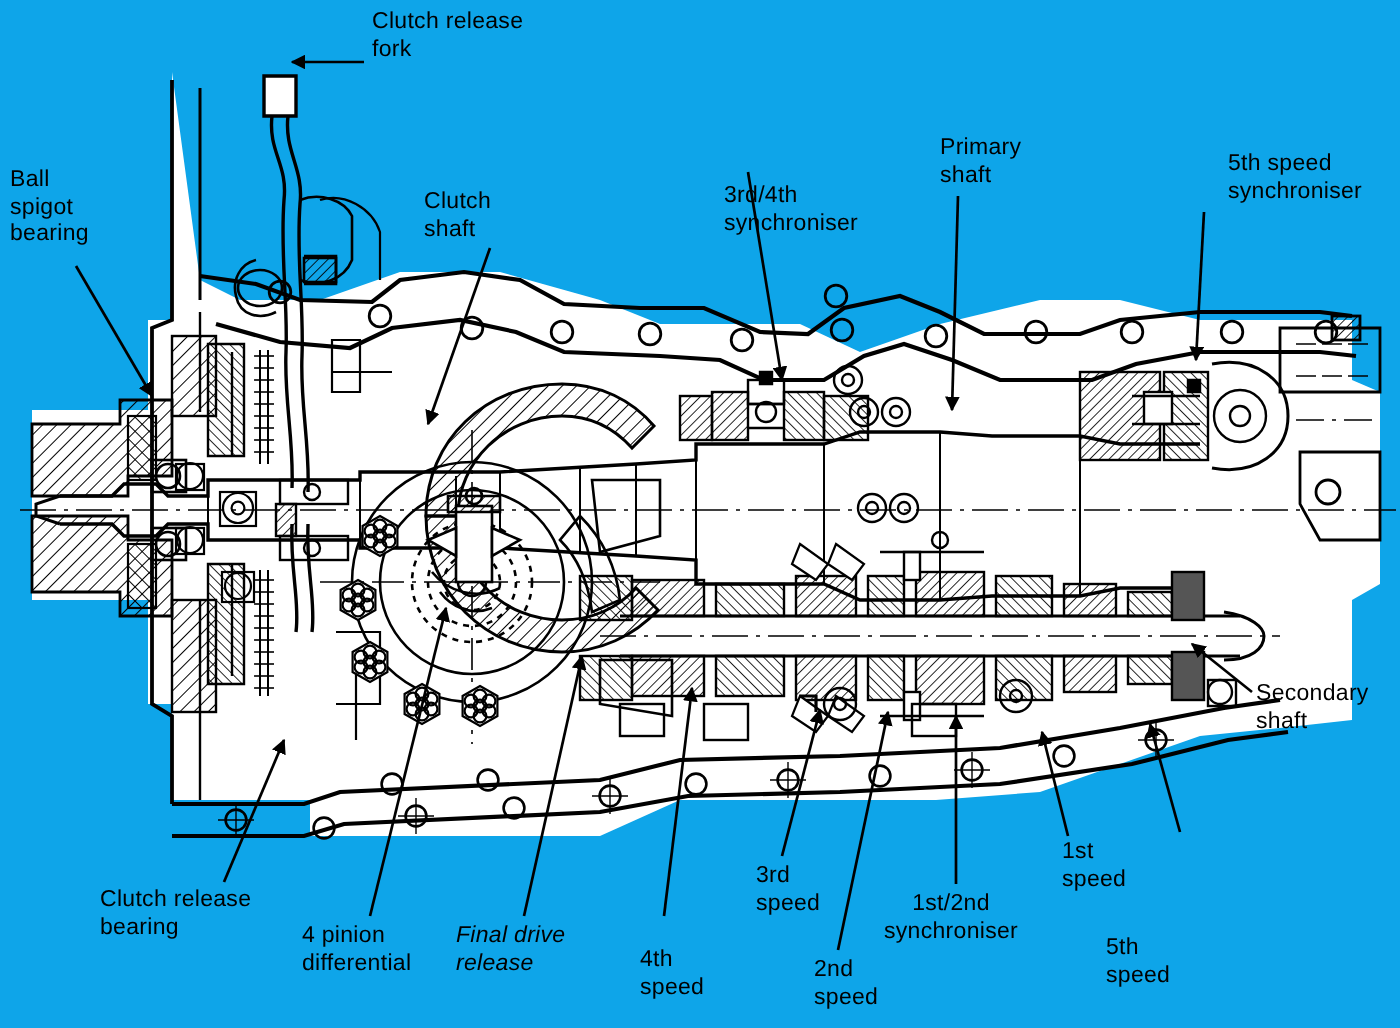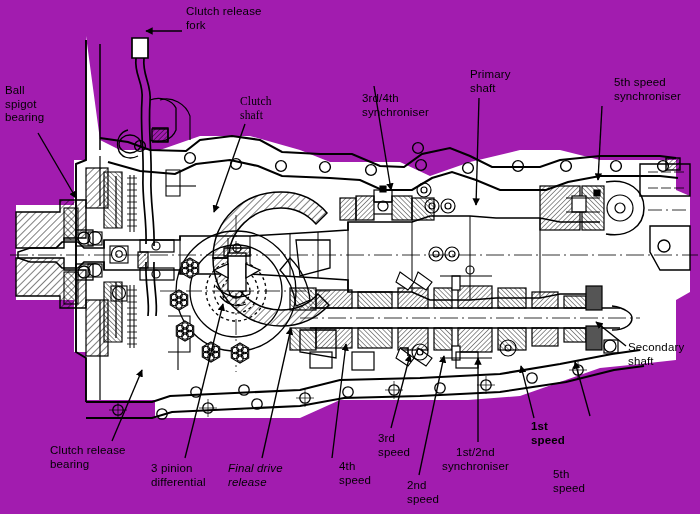--- a/index.html
+++ b/index.html
@@ -8,21 +8,21 @@
     padding: 0;
     background: #ffffff;
   }
   body {
     font-family: "Liberation Sans", sans-serif;
   }
   #figure {
     position: relative;
     width: 700px;
     height: 514px;
-    background: #a21caf;
+    background: #0ea5e9;
     overflow: hidden;
   }
   #figure svg {
     position: absolute;
     left: 0;
     top: 0;
   }
   .callout {
     position: absolute;
     font-family: "Liberation Sans", sans-serif;
@@ -490,29 +490,29 @@
         <polyline points="419,475 444,356"></polyline>
         <polyline points="478,442 478,358"></polyline>
         <polyline points="534,418 521,366"></polyline>
         <polyline points="590,416 575,362"></polyline>
       </g>
   </svg>
 
   <div id="callout-layer">
       <div class="callout" style="left: 186px; top: 5px;"><div>Clutch release</div><div>fork</div></div>
       <div class="callout" style="left: 5px; top: 84px;"><div>Ball</div><div>spigot</div><div>bearing</div></div>
-      <div class="callout" style="left: 240px; top: 95px; font-family: Liberation Serif, serif;"><div>Clutch</div><div>shaft</div></div>
+      <div class="callout" style="left: 212px; top: 95px;"><div>Clutch</div><div>shaft</div></div>
       <div class="callout" style="left: 362px; top: 56px; margin-top: 36px;"><div>3rd/4th</div><div>synchroniser</div></div>
       <div class="callout" style="left: 470px; top: 68px;"><div>Primary</div><div>shaft</div></div>
       <div class="callout" style="left: 586px; top: 76px; margin-left: 28px;"><div>5th speed</div><div>synchroniser</div></div>
       <div class="callout" style="left: 628px; top: 341px;"><div>Secondary</div><div>shaft</div></div>
       <div class="callout" style="left: 50px; top: 444px;"><div>Clutch release</div><div>bearing</div></div>
-      <div class="callout" style="left: 151px; top: 462px;"><div>3 pinion</div><div>differential</div></div>
+      <div class="callout" style="left: 151px; top: 462px;"><div>4 pinion</div><div>differential</div></div>
       <div class="callout" style="left: 228px; top: 462px; font-style: italic;"><div>Final drive</div><div>release</div></div>
-      <div class="callout" style="left: 320px; top: 460px; margin-left: 19px;"><div>4th</div><div>speed</div></div>
+      <div class="callout" style="left: 320px; top: 474px;"><div>4th</div><div>speed</div></div>
       <div class="callout" style="left: 378px; top: 432px;"><div>3rd</div><div>speed</div></div>
       <div class="callout" style="left: 407px; top: 479px;"><div>2nd</div><div>speed</div></div>
       <div class="callout" style="left: 442px; top: 446px; text-align: center;"><div>1st/2nd</div><div>synchroniser</div></div>
-      <div class="callout" style="left: 531px; top: 420px; font-weight: bold;"><div>1st</div><div>speed</div></div>
+      <div class="callout" style="left: 531px; top: 420px;"><div>1st</div><div>speed</div></div>
       <div class="callout" style="left: 553px; top: 420px; margin-top: 48px;"><div>5th</div><div>speed</div></div>
     </div>
 
 </div>
 
 </body></html>

